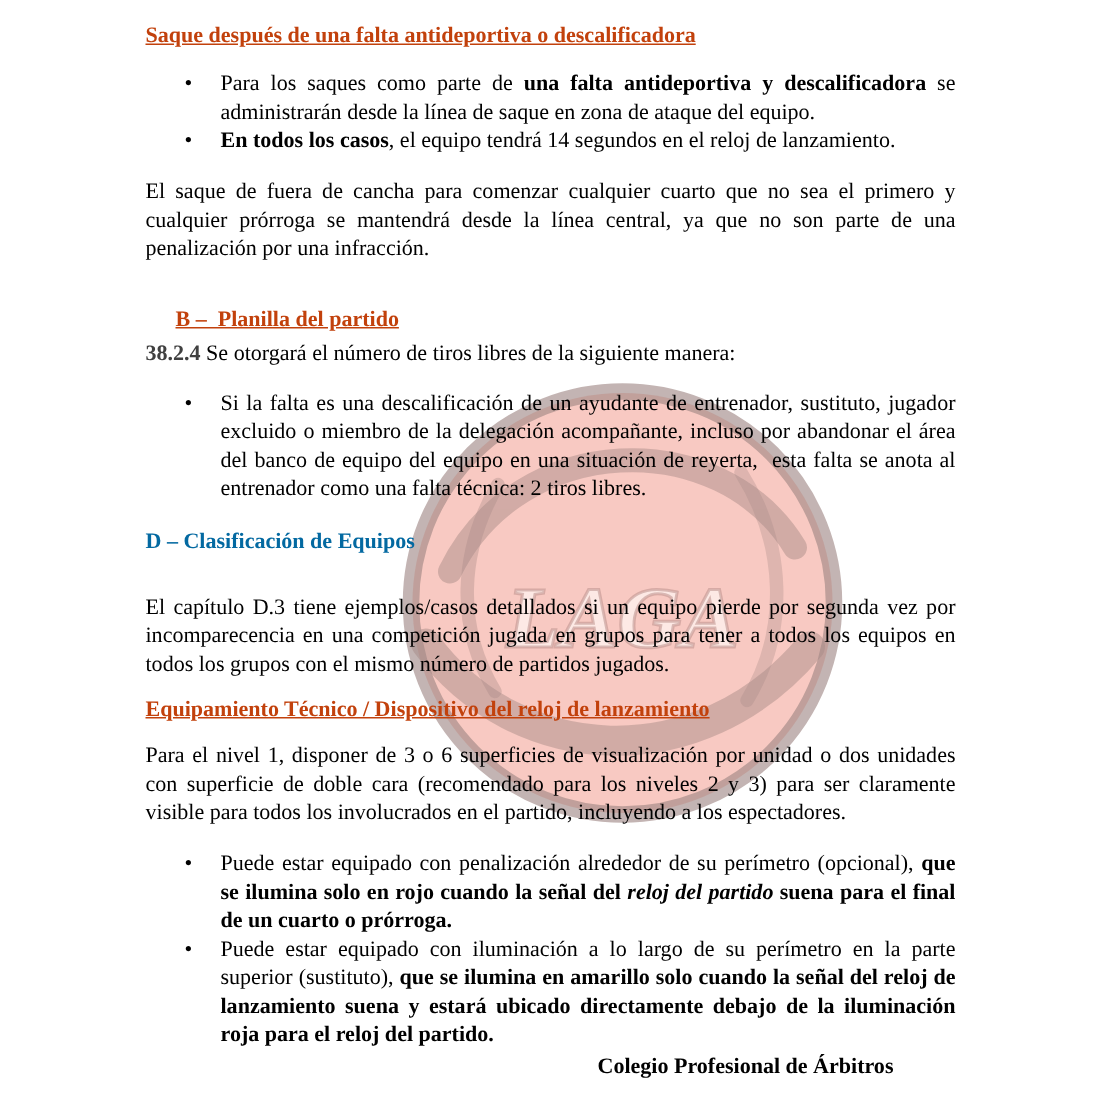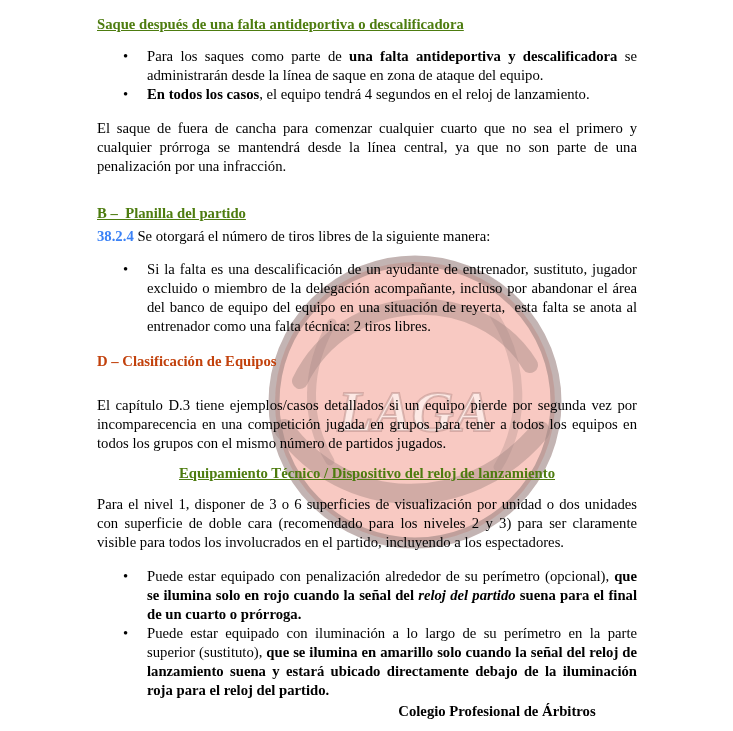--- a/index.html
+++ b/index.html
@@ -27,24 +27,24 @@
     z-index:1;
     padding:15px 96px 0 97px;
     font-size:14.7px;
     line-height:19px;
   }
   .heading{
     font-weight:bold;
     text-decoration:underline;
     margin:0;
   }
-  .red{color:#4d7c0f;text-decoration:underline;}
+  .red{color:#c2410c;text-decoration:underline;}
   .blue-heading{
     font-weight:bold;
-    color:#c2410c;
+    color:#0369a1;
     margin:0 0 12px 0;
   }
   .para{
     margin:0;
     text-align:justify;
   }
   .blist{
     margin:0;
     padding:0;
     list-style:none;
@@ -57,30 +57,30 @@
   .blist li::before{
     content:"\2022";
     position:absolute;
     left:26px;
     top:0;
   }
   
   .b{font-weight:bold;}
   .u{}
   .i{font-style:italic;}
-  .r{color:#3b82f6;}
+  .r{color:#404040;}
   
   .h-saque{margin-bottom:13px;}
   .list-saque{margin-bottom:15px;}
   .para-saque{margin-bottom:28px;}
-  .h-planilla{margin-bottom:4px;}
+  .h-planilla{margin-bottom:4px;margin-left:20px;}
   .para-3824{margin-bottom:14px;text-align:left;}
   .list-planilla{margin-bottom:16px;}
   .para-d{margin-bottom:11px;margin-top:25px;}
-  .h-equip{margin-bottom:12px;text-align:center;}
+  .h-equip{margin-bottom:12px;}
   .para-equip{margin-bottom:15px;}
   .list-equip{margin-bottom:2px;}
   .footer{
     margin-left:250px;
     width:300px;
     text-align:center;
     font-weight:bold;
     line-height:19px;
   }
 </style>
@@ -100,21 +100,21 @@
       <text x="149" y="178" text-anchor="middle" font-family="Liberation Serif, serif" font-style="italic" font-weight="bold" font-size="58" fill="#ffe9e2" fill-opacity="0.75" stroke="#7a241b" stroke-opacity="0.55" stroke-width="2" id="wm-text">LAGA</text>
     </g>
   </svg>
 
   <div class="content">
 
     <p class="heading red h-saque">Saque después de una falta antideportiva o descalificadora</p>
 
     <ul class="blist list-saque">
       <li><span>Para los saques como parte de </span><span class="b u">una falta antideportiva y descalificadora</span><span> se administrarán desde la línea de saque en zona de ataque del equipo.</span></li>
-      <li><span class="b u">En todos los casos</span><span>, el equipo tendrá 4 segundos en el reloj de lanzamiento.</span></li>
+      <li><span class="b u">En todos los casos</span><span>, el equipo tendrá 14 segundos en el reloj de lanzamiento.</span></li>
     </ul>
 
     <p class="para para-saque">El saque de fuera de cancha para comenzar cualquier cuarto que no sea el primero y cualquier prórroga se mantendrá desde la línea central, ya que no son parte de una penalización por una infracción.</p>
 
     <p class="heading red h-planilla">B – &nbsp;Planilla del partido</p>
 
     <p class="para para-3824"><span class="b r">38.2.4</span><span> Se otorgará el número de tiros libres de la siguiente manera:</span></p>
 
     <ul class="blist list-planilla">
       <li><span>Si la falta es una descalificación de un ayudante de entrenador, sustituto, jugador excluido o miembro de la delegación acompañante, incluso por abandonar el área del banco de equipo del equipo en una situación de reyerta, &nbsp;esta falta se anota al entrenador como una falta técnica: 2 tiros libres.</span></li>

